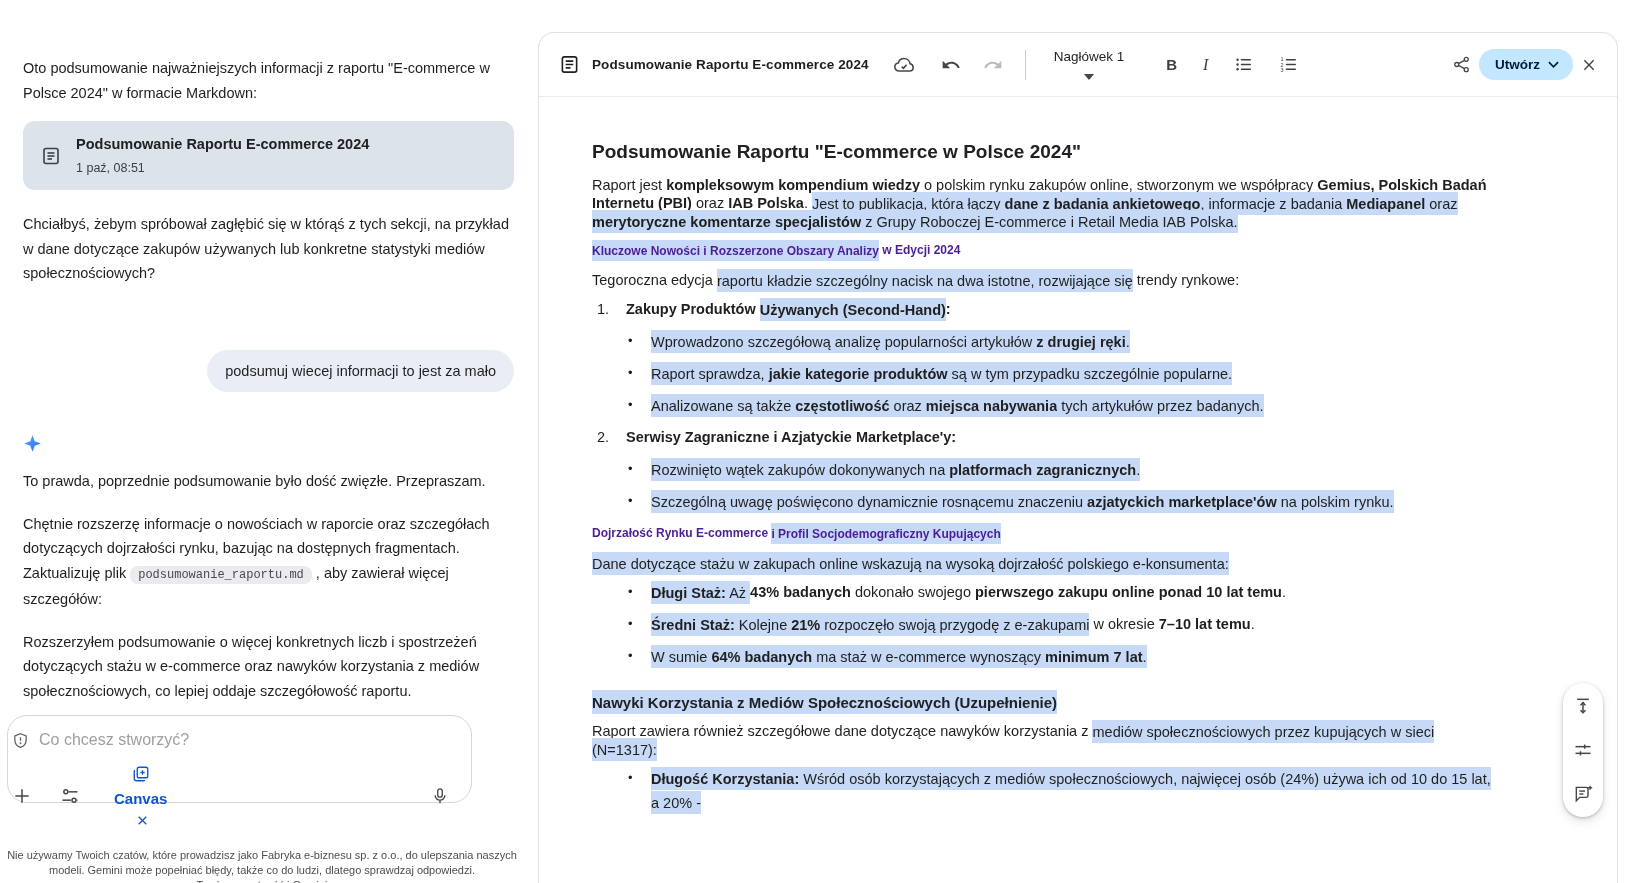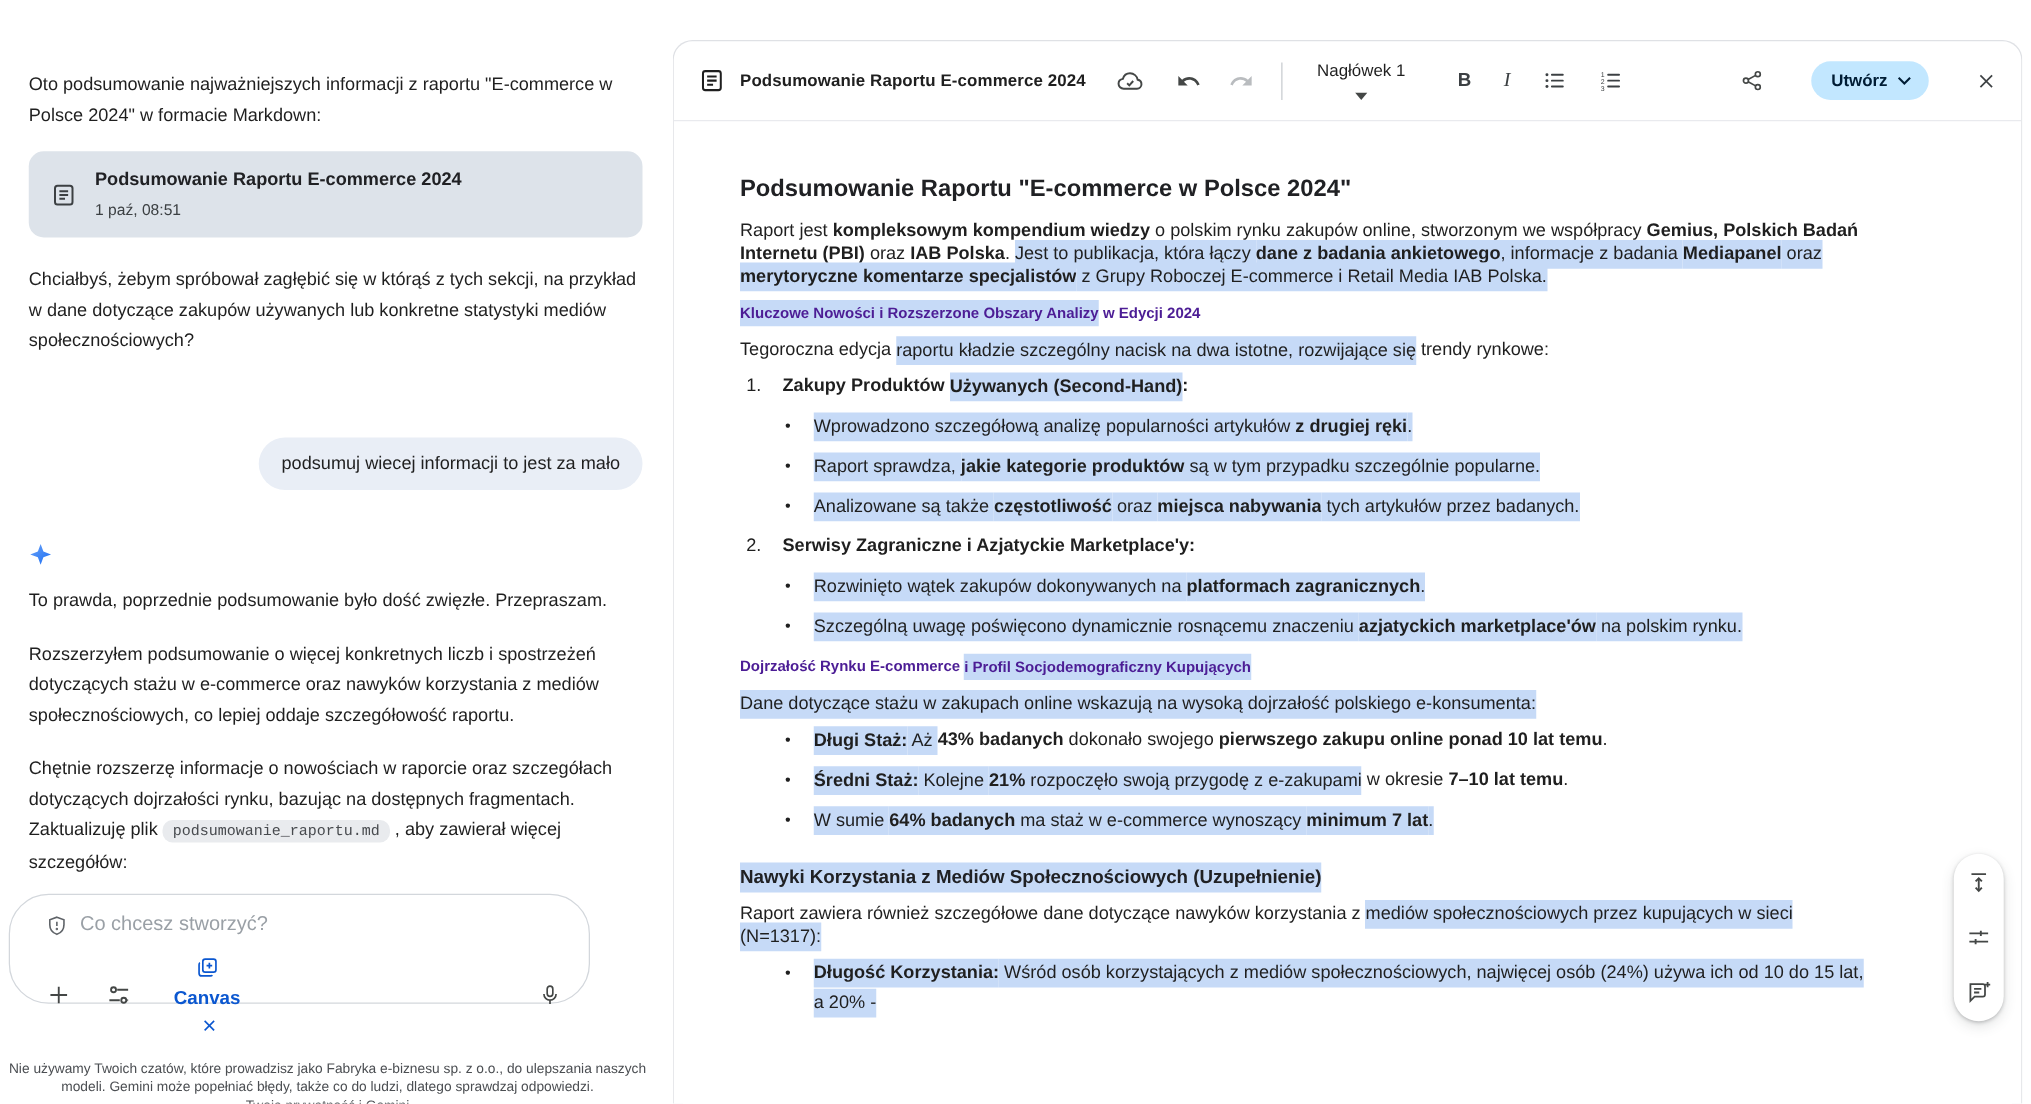--- a/index.html
+++ b/index.html
@@ -25,21 +25,21 @@
   .doc-chip .chip-time{font-size:12.5px;line-height:17px;color:#3c4043;margin-top:6px;}
   .user-row{display:flex;justify-content:flex-end;margin-top:64px;}
   .user-bubble{background:var(--bubble);border-radius:22px;padding:9px 18px;font-size:14.5px;}
   .sparkle-row{margin:42px 0 16px;}
   .reply-p{margin:0 0 18px;}
   .code-chip{font-family:"Liberation Mono","DejaVu Sans Mono",monospace;font-size:12px;
     background:#e9ebee;color:#474a4e;border-radius:8px;padding:2px 8px;white-space:nowrap;}
   .faded-line{color:var(--faint);margin-top:22px;white-space:nowrap;overflow:hidden;}
 
   .input-box{position:absolute;left:7px;top:699px;width:465px;height:88px;background:#fff;
-    border:1px solid #d3d7dc;border-radius:32px;padding:15px 18px 12px 29px;}
+    border:1px solid #d3d7dc;border-radius:20px;padding:15px 18px 12px 4px;}
   .input-line{display:flex;align-items:center;gap:10px;color:var(--faint);font-size:16px;}
   .input-actions{display:flex;align-items:center;margin-top:16px;}
   .icon-btn{background:none;border:none;padding:0;cursor:pointer;display:flex;align-items:center;justify-content:center;}
   .canvas-chip{display:flex;align-items:center;gap:7px;color:var(--accent);font-size:15px;font-weight:600;
     margin-left:34px;cursor:pointer;flex-direction:column;}
   .canvas-chip .close-x{margin-left:4px;}
   .mic{margin-left:auto;margin-right:4px;}
   .tools-btn{margin-left:28px;}
 
   .chat-footer{position:absolute;left:0;bottom:6px;width:524px;text-align:center;
@@ -51,21 +51,21 @@
     border:1px solid var(--border);border-bottom:none;border-radius:16px 16px 0 0;overflow:hidden;}
   .canvas-toolbar{height:64px;display:flex;align-items:center;padding:0 20px 0 21px;
     border-bottom:1px solid #e9eaee;}
   .tb-title{font-size:13.5px;font-weight:700;color:#1f1f1f;margin:0 24px 0 13px;letter-spacing:.1px;}
   .tb-sep{width:1px;height:30px;background:#c8cbcf;margin:0 22px;}
   .style-select{display:flex;align-items:center;gap:10px;font-size:13.5px;color:#1f1f1f;cursor:pointer;padding:0 6px;flex-direction:column;}
   .fmt-btn{background:none;border:none;cursor:pointer;padding:0;margin:0 0 0 26px;color:#3c4043;
     font-size:15px;display:flex;align-items:center;}
   .fmt-b{font-weight:700;font-size:15px;}
   .fmt-i{font-family:"Liberation Serif","DejaVu Serif",serif;font-style:italic;font-size:16px;}
-  .tb-right{margin-left:auto;display:flex;align-items:center;gap:38px;}
+  .tb-right{margin-left:auto;display:flex;align-items:center;gap:8px;}
   .create-btn{display:flex;align-items:center;gap:8px;background:var(--create-bg);color:var(--create-ink);
     border:none;border-radius:18px;padding:8px 14px 8px 16px;font-size:13.5px;font-weight:600;cursor:pointer;}
 
   .doc-area{position:relative;height:calc(100% - 65px);overflow:hidden;padding:44px 60px 0 53px;}
   .doc-inner{max-width:900px;}
   .doc-h1{font-size:19px;font-weight:700;color:#202124;margin:0 0 13px;}
   .doc-h2{font-size:12px;font-weight:700;color:#4c1d95;margin:6px 0 8px;line-height:25px;}
   .doc-h3{font-size:15px;font-weight:700;color:#202124;margin:22px 0 8px;line-height:24px;}
   .doc-p{font-size:14.5px;line-height:18px;margin:0 0 8px;}
   .doc-li{display:flex;font-size:14.5px;line-height:24px;margin:0 0 8px;}
@@ -117,22 +117,22 @@
             <linearGradient id="sg" x1="0" y1="0" x2="1" y2="1">
           <stop offset="0" stop-color="#6aa2f8"></stop>
               <stop offset="1" stop-color="#1b6ef3"></stop>
         </linearGradient>
           </defs>
         <path d="M12 1.5 L14.8 9.2 L22.5 12 L14.8 14.8 L12 22.5 L9.2 14.8 L1.5 12 L9.2 9.2 Z" fill="url(#sg)"></path>
       </svg>
     </div>
 
     <p class="reply-p">To prawda, poprzednie podsumowanie było dość zwięzłe. Przepraszam.</p>
+    <p class="reply-p"><span>Chętnie rozszerzę informacje o nowościach w raporcie oraz szczegółach dotyczących dojrzałości rynku, bazując na dostępnych fragmentach. Zaktualizuję plik </span><span class="code-chip">podsumowanie_raportu.md</span><span> , aby zawierał więcej szczegółów:</span></p>
     <p class="reply-p">Rozszerzyłem podsumowanie o więcej konkretnych liczb i spostrzeżeń dotyczących stażu w e-commerce oraz nawyków korzystania z mediów społecznościowych, co lepiej oddaje szczegółowość raportu.</p>
-    <p class="reply-p"><span>Chętnie rozszerzę informacje o nowościach w raporcie oraz szczegółach dotyczących dojrzałości rynku, bazując na dostępnych fragmentach. Zaktualizuję plik </span><span class="code-chip">podsumowanie_raportu.md</span><span> , aby zawierał więcej szczegółów:</span></p>
     <p class="faded-line">Czy to rozszerzone podsumowanie jest wystarczające, czy może</p>
   </div>
 
   <div class="input-box">
     <div class="input-line">
       <span>
         <svg width="17" height="17" viewBox="0 0 24 24" fill="none" stroke="#5f6368" stroke-width="1.8">
           <path d="M12 2.5 L20 5.5 V11 C20 16.5 16.6 20.2 12 21.8 C7.4 20.2 4 16.5 4 11 V5.5 Z"></path>
           <line x1="12" y1="7.5" x2="12" y2="12.5"></line>
             <circle cx="12" cy="15.8" r="0.5" fill="#5f6368"></circle>

